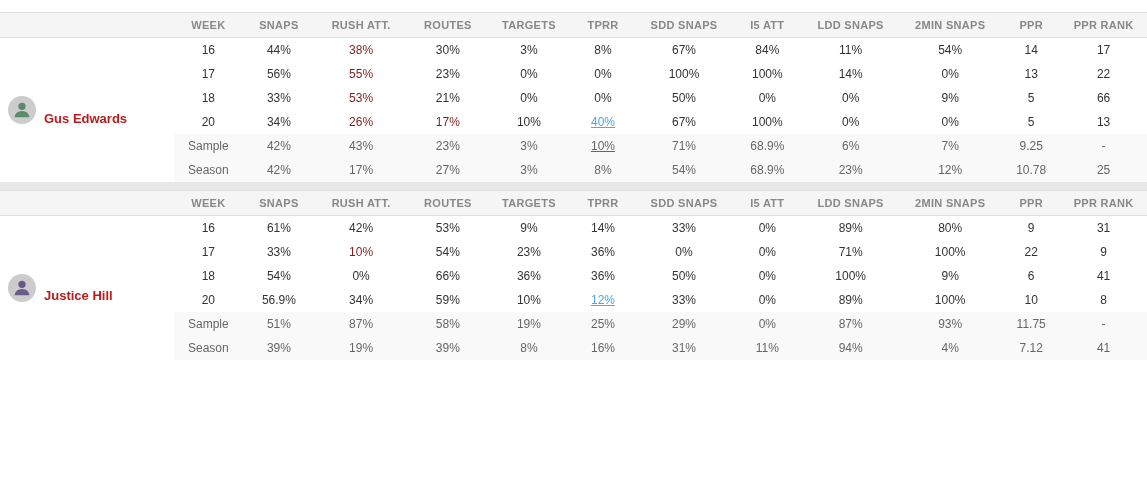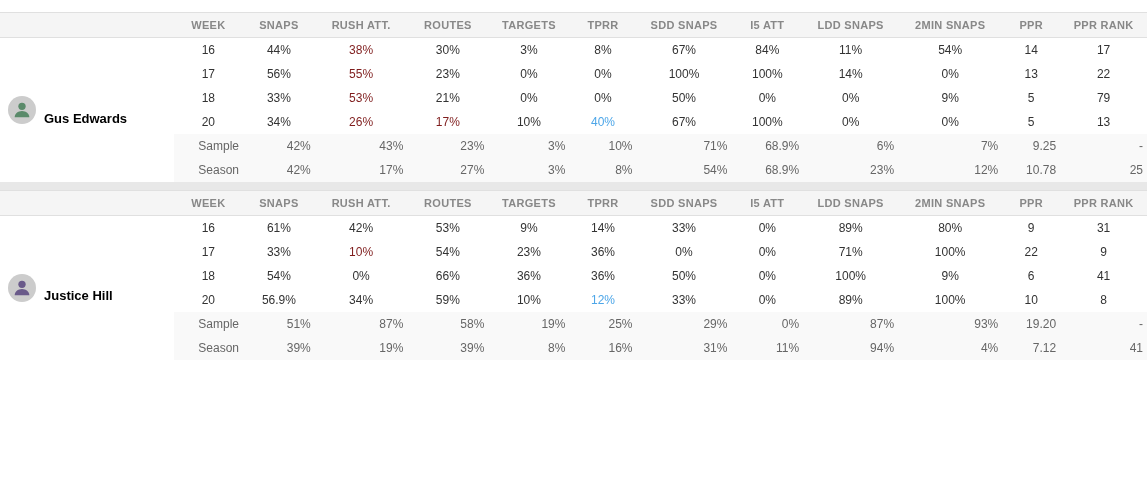--- a/index.html
+++ b/index.html
@@ -40,23 +40,23 @@
       padding: 5px 4px;
       font-size: 12px;
       color: #333;
       white-space: nowrap;
     }
     td.player-cell {
       text-align: left;
       padding-left: 8px;
     }
     .highlight-orange { color: #7f1d1d; }
-    .highlight-blue { color: #4da6e8; }
+    .highlight-blue { color: #4da6e8; text-decoration: underline; }
     .player-name {
-      color: #000000;
+      color: #b91c1c;
       font-weight: 600;
       font-size: 13px;
       margin-top: 16px;
     }
     .player-info {
       display: flex;
       align-items: center;
       gap: 8px;
     }
     .avatar {
@@ -81,21 +81,20 @@
     }
     .top-header-row th {
       border-bottom: 1px solid #e0e0e0;
     }
     .player-row td {
       background: #fff;
     }
     .sample-season-row td {
       background: #f9f9f9;
       color: #666;
-      text-align: right;
     }
     .col-player { width: 150px; min-width: 140px; }
     .col-week { width: 60px; }
     .col-snaps { width: 62px; }
     .col-rush { width: 80px; }
     .col-routes { width: 70px; }
     .col-targets { width: 70px; }
     .col-tprr { width: 58px; }
     .col-sdd { width: 82px; }
     .col-i5 { width: 62px; }
@@ -195,21 +194,21 @@
           <td>33%</td>
           <td class="highlight-orange">53%</td>
           <td class="">21%</td>
           <td>0%</td>
           <td class="">0%</td>
           <td>50%</td>
           <td>0%</td>
           <td>0%</td>
           <td>9%</td>
           <td>5</td>
-          <td>79</td>
+          <td>66</td>
         </tr>
         <tr class="player-row">
           <td>20</td>
           <td>34%</td>
           <td class="highlight-orange">26%</td>
           <td class="highlight-orange">17%</td>
           <td>10%</td>
           <td class="highlight-blue">40%</td>
           <td>67%</td>
           <td>100%</td>
@@ -335,21 +334,21 @@
           <td>Sample</td>
           <td>51%</td>
           <td class="">87%</td>
           <td class="">58%</td>
           <td>19%</td>
           <td class="">25%</td>
           <td>29%</td>
           <td>0%</td>
           <td>87%</td>
           <td>93%</td>
-          <td>19.20</td>
+          <td>11.75</td>
           <td>-</td>
         </tr>
         <tr class="sample-season-row">
           <td>Season</td>
           <td>39%</td>
           <td class="">19%</td>
           <td class="">39%</td>
           <td>8%</td>
           <td class="">16%</td>
           <td>31%</td>

